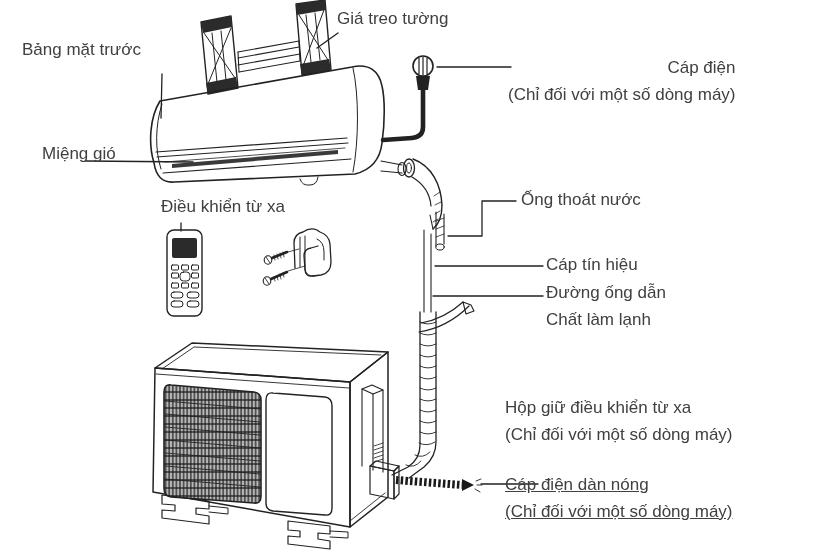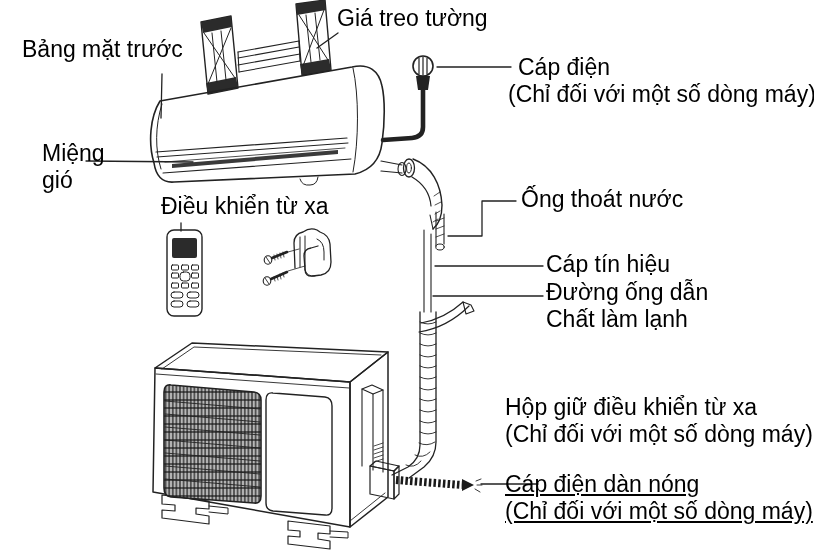--- a/index.html
+++ b/index.html
@@ -2,21 +2,21 @@
 <html><head>
 <meta charset="utf-8">
 <style>
   html,body{margin:0;padding:0;background:#ffffff;}
   .stage{
     position:relative;width:814px;height:554px;background:#ffffff;overflow:hidden;
     font-family:"Liberation Sans",sans-serif;
   }
   .art{position:absolute;left:0;top:0;}
   .label{
-    position:absolute;font-size:23px;line-height:27px;color:#000000;
+    position:absolute;font-size:17px;line-height:27px;color:#404040;
     white-space:nowrap;letter-spacing:0;
   }
   .label .line{display:block;}
   .wrap{white-space:normal;margin-left:32px;}
   .center{text-align:left;}
   .indent1{padding-left:10px;}
 </style>
 </head>
 <body>
 
@@ -189,21 +189,21 @@
     <path d="M543,266 L435,266"></path>
     <path d="M543,296 L433,296"></path>
     <path d="M538,484 L481,484"></path>
   </g>
 </svg>
 
 <div class="label" style="left:337px;top:5px;">Giá treo tường</div>
 
 <div class="label" style="left:22px;top:36px;">Bảng mặt trước</div>
 
-<div class="label" style="left:508px;top:54px;">
+<div class="label" style="left:508px;top:54px;text-align:right;">
   <span class="line indent1">Cáp điện</span>
   <span class="line">(Chỉ đối với một số dòng máy)</span>
 </div>
 
 <div class="label wrap" style="left:10px;top:140px;width:88px;">Miệng gió</div>
 
 <div class="label" style="left:161px;top:193px;">Điều khiển từ xa</div>
 
 <div class="label" style="left:521px;top:186px;">Ống thoát nước</div>
 

